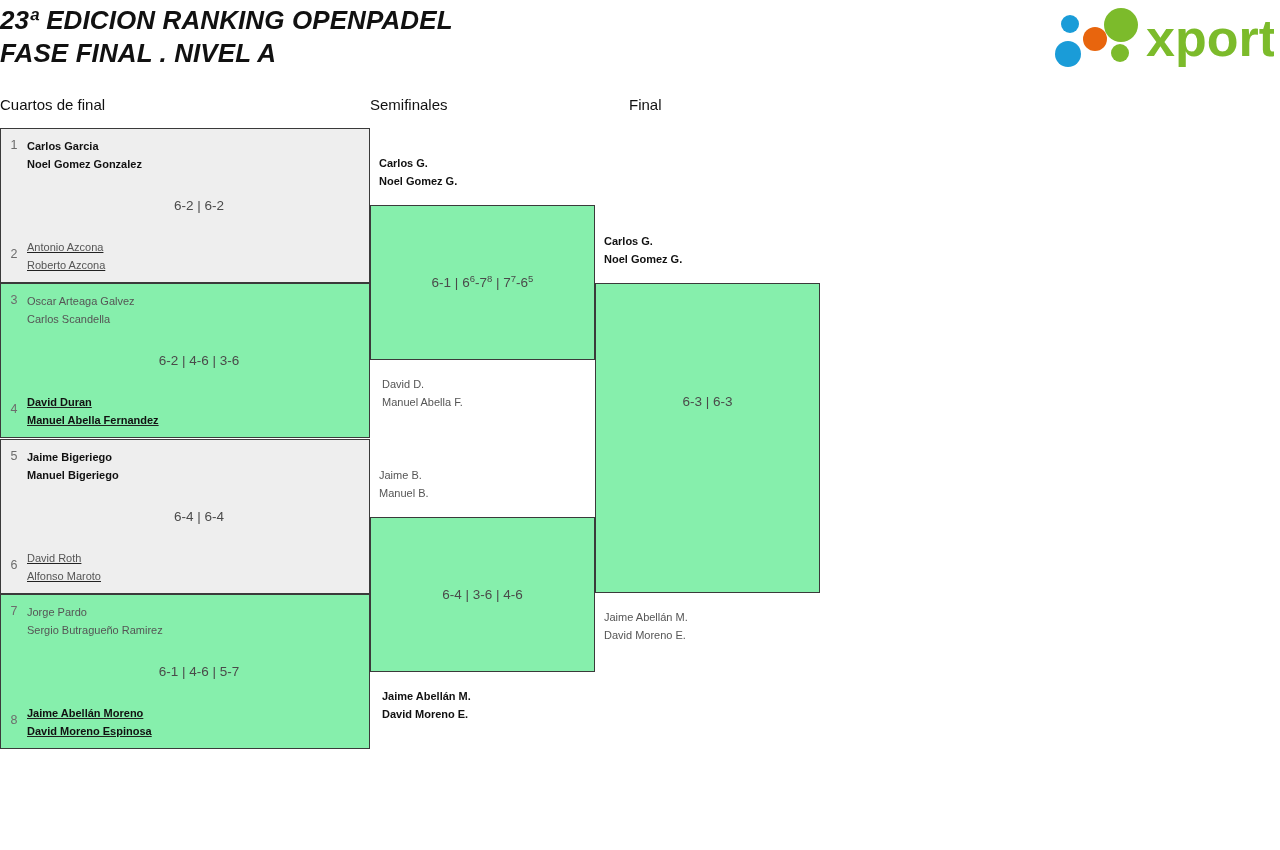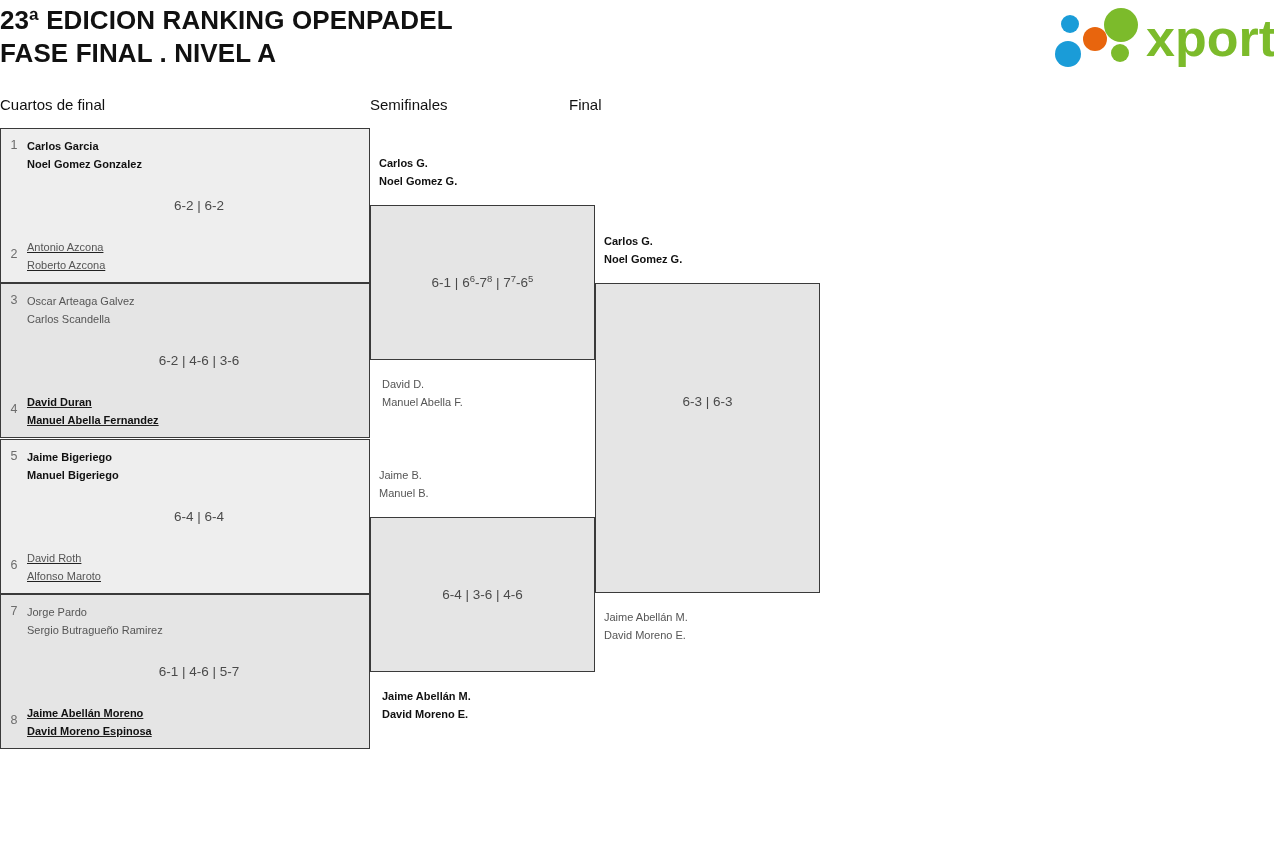--- a/index.html
+++ b/index.html
@@ -12,20 +12,21 @@
     color: #222222;
     overflow: hidden;
   }
   #page { position: relative; width: 1280px; height: 850px; }
 
   
   .title-block {
     position: absolute;
     left: 0px; top: 0px;
     width: 900px;
+    font-style: italic;
   }
   .title-line {
     font-size: 26px;
     font-weight: 700;
     letter-spacing: 0.1px;
     color: #111111;
     line-height: 33px;
     white-space: nowrap;
   }
   .title-line-1 { margin-top: 4px; }
@@ -41,29 +42,29 @@
   
   .round-head {
     position: absolute;
     font-size: 15px;
     color: #111111;
     text-align: left;
     white-space: nowrap;
   }
   #rh-0 { left: 0px;   top: 96px; width: 370px; }
   #rh-1 { left: 370px; top: 96px; width: 225px; }
-  #rh-2 { left: 569px; top: 96px; width: 225px; }
+  #rh-2 { left: 629px; top: 96px; width: 225px; }
 
   
   .bracket { position: absolute; left: 0px; top: 128px; }
 
   .match {
     position: absolute;
     border: 1px solid #3a3a3a;
-    background: #e5e5e5;
+    background: #86efac;
   }
   .match.shaded { background: #eeeeee; }
 
   .team {
     position: absolute;
     left: 0; right: 0;
     padding-left: 26px;
     line-height: 18px;
   }
   .team .pname {

